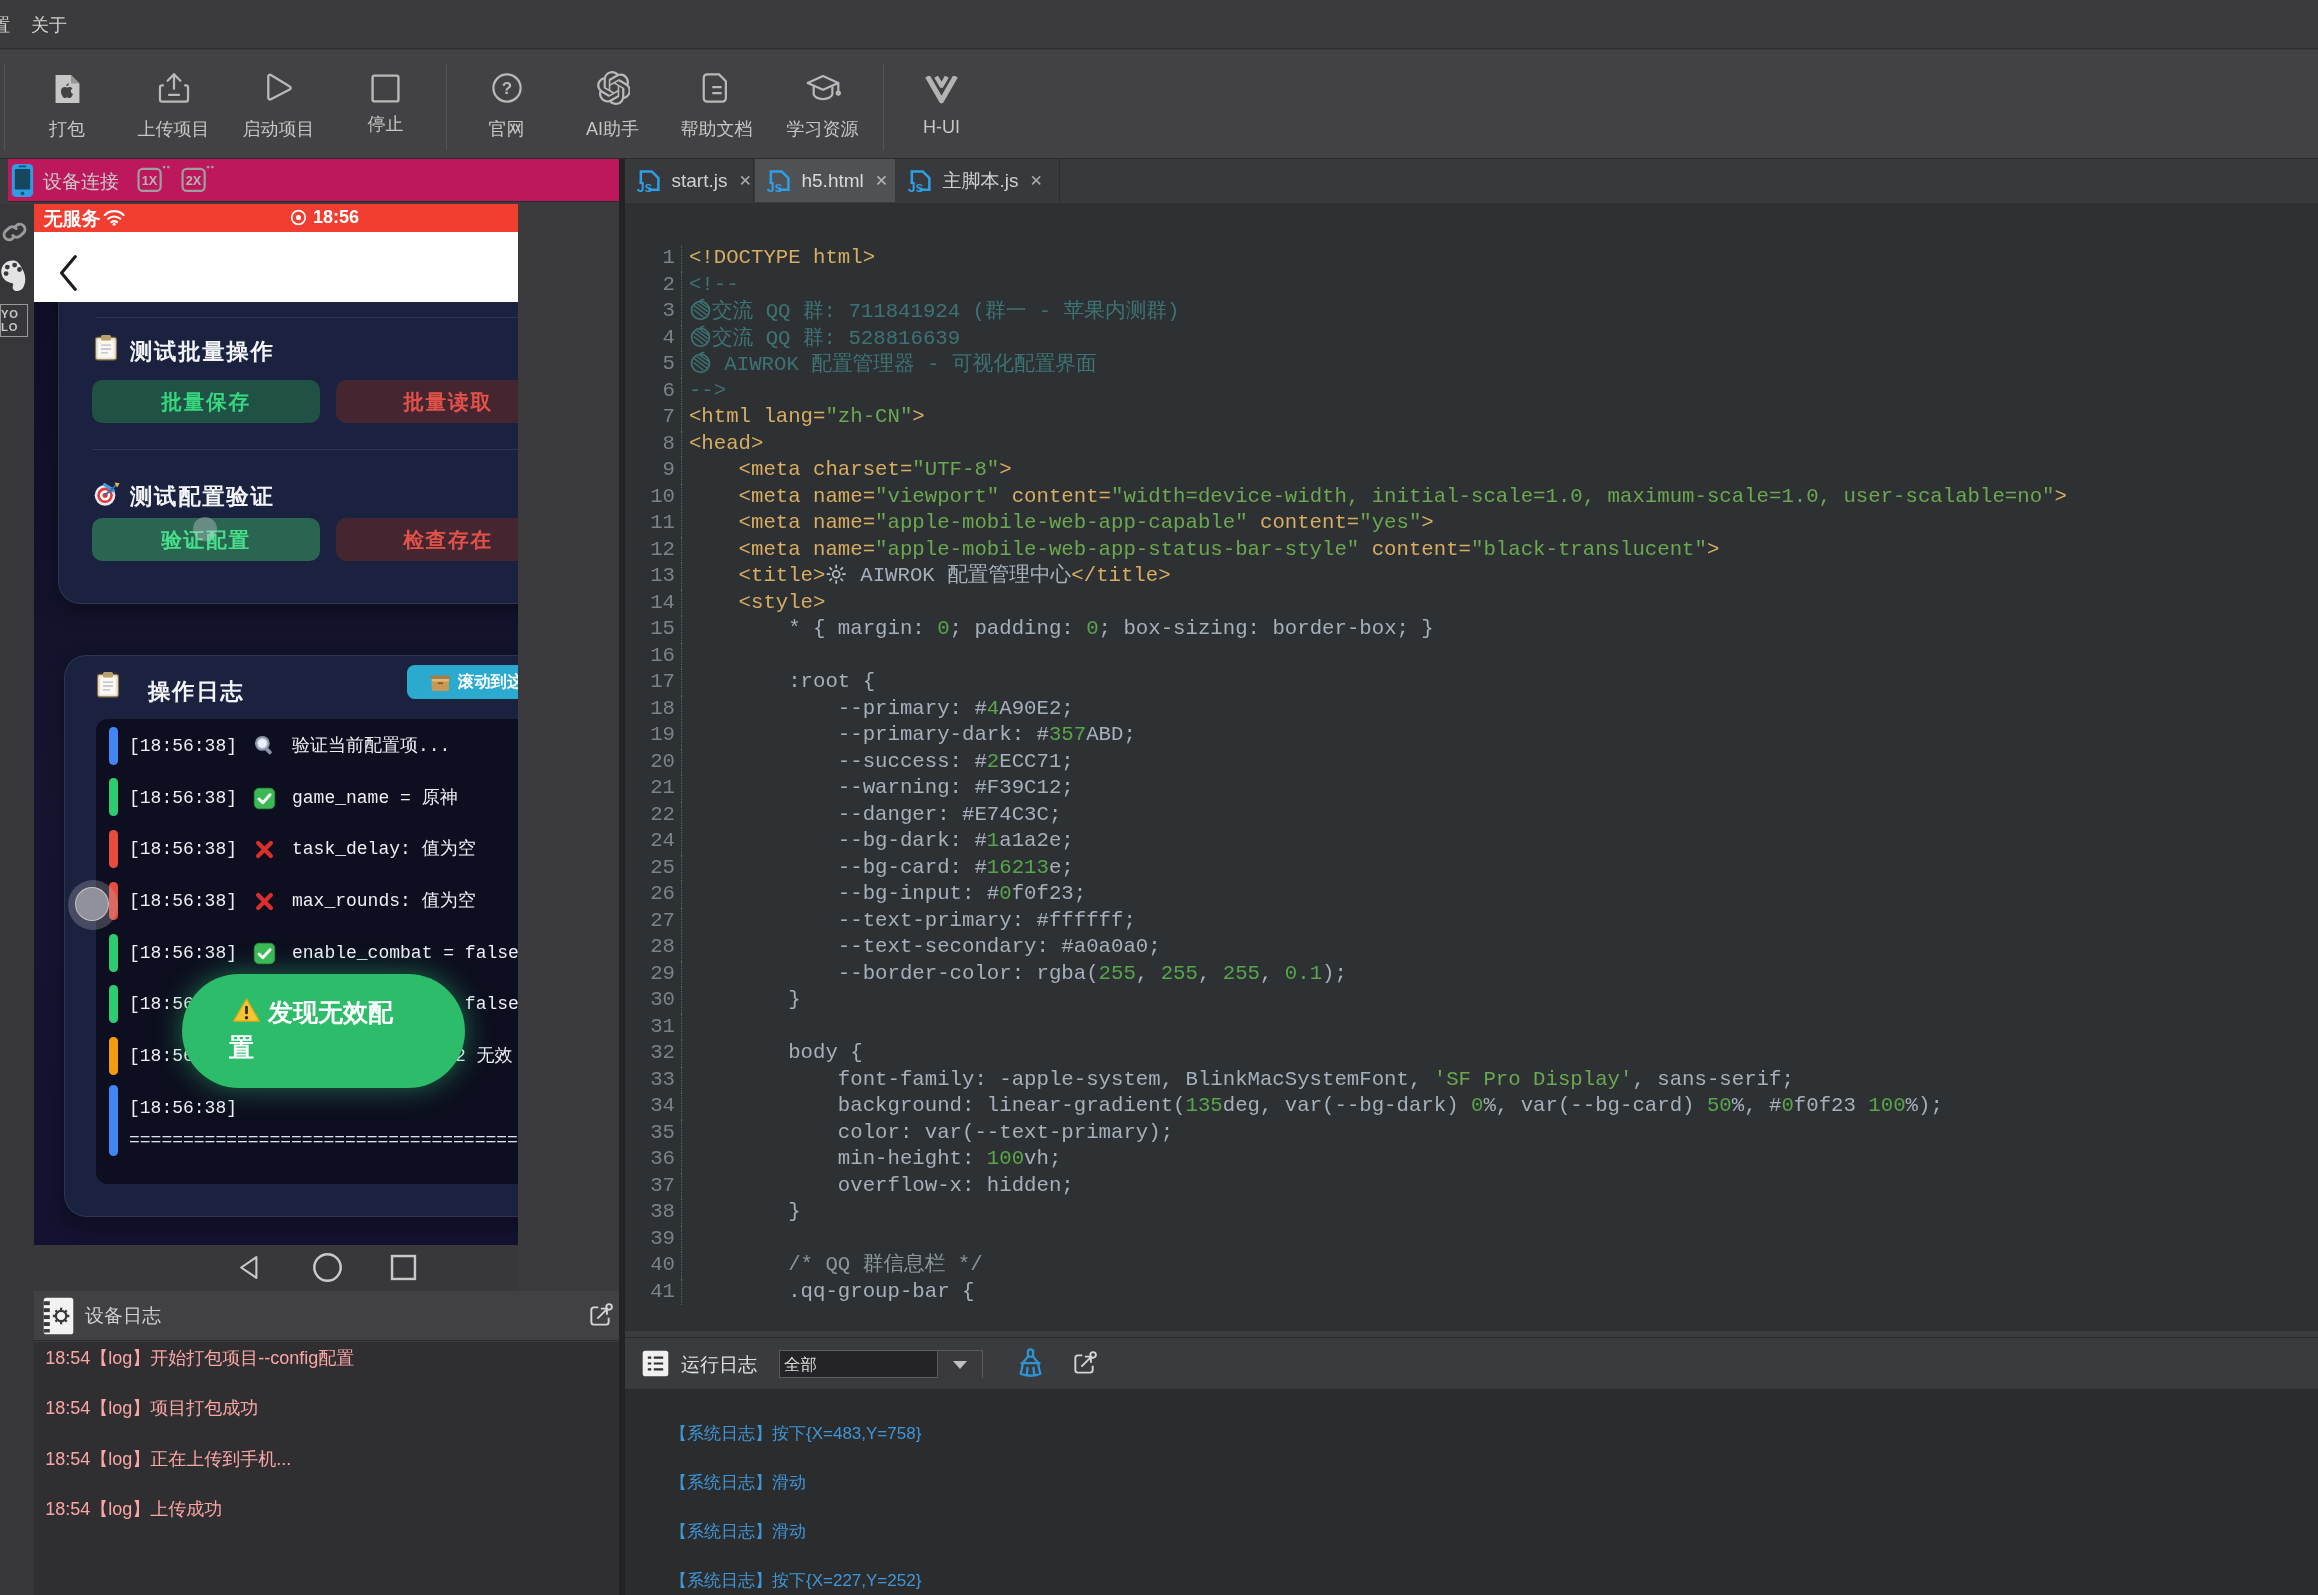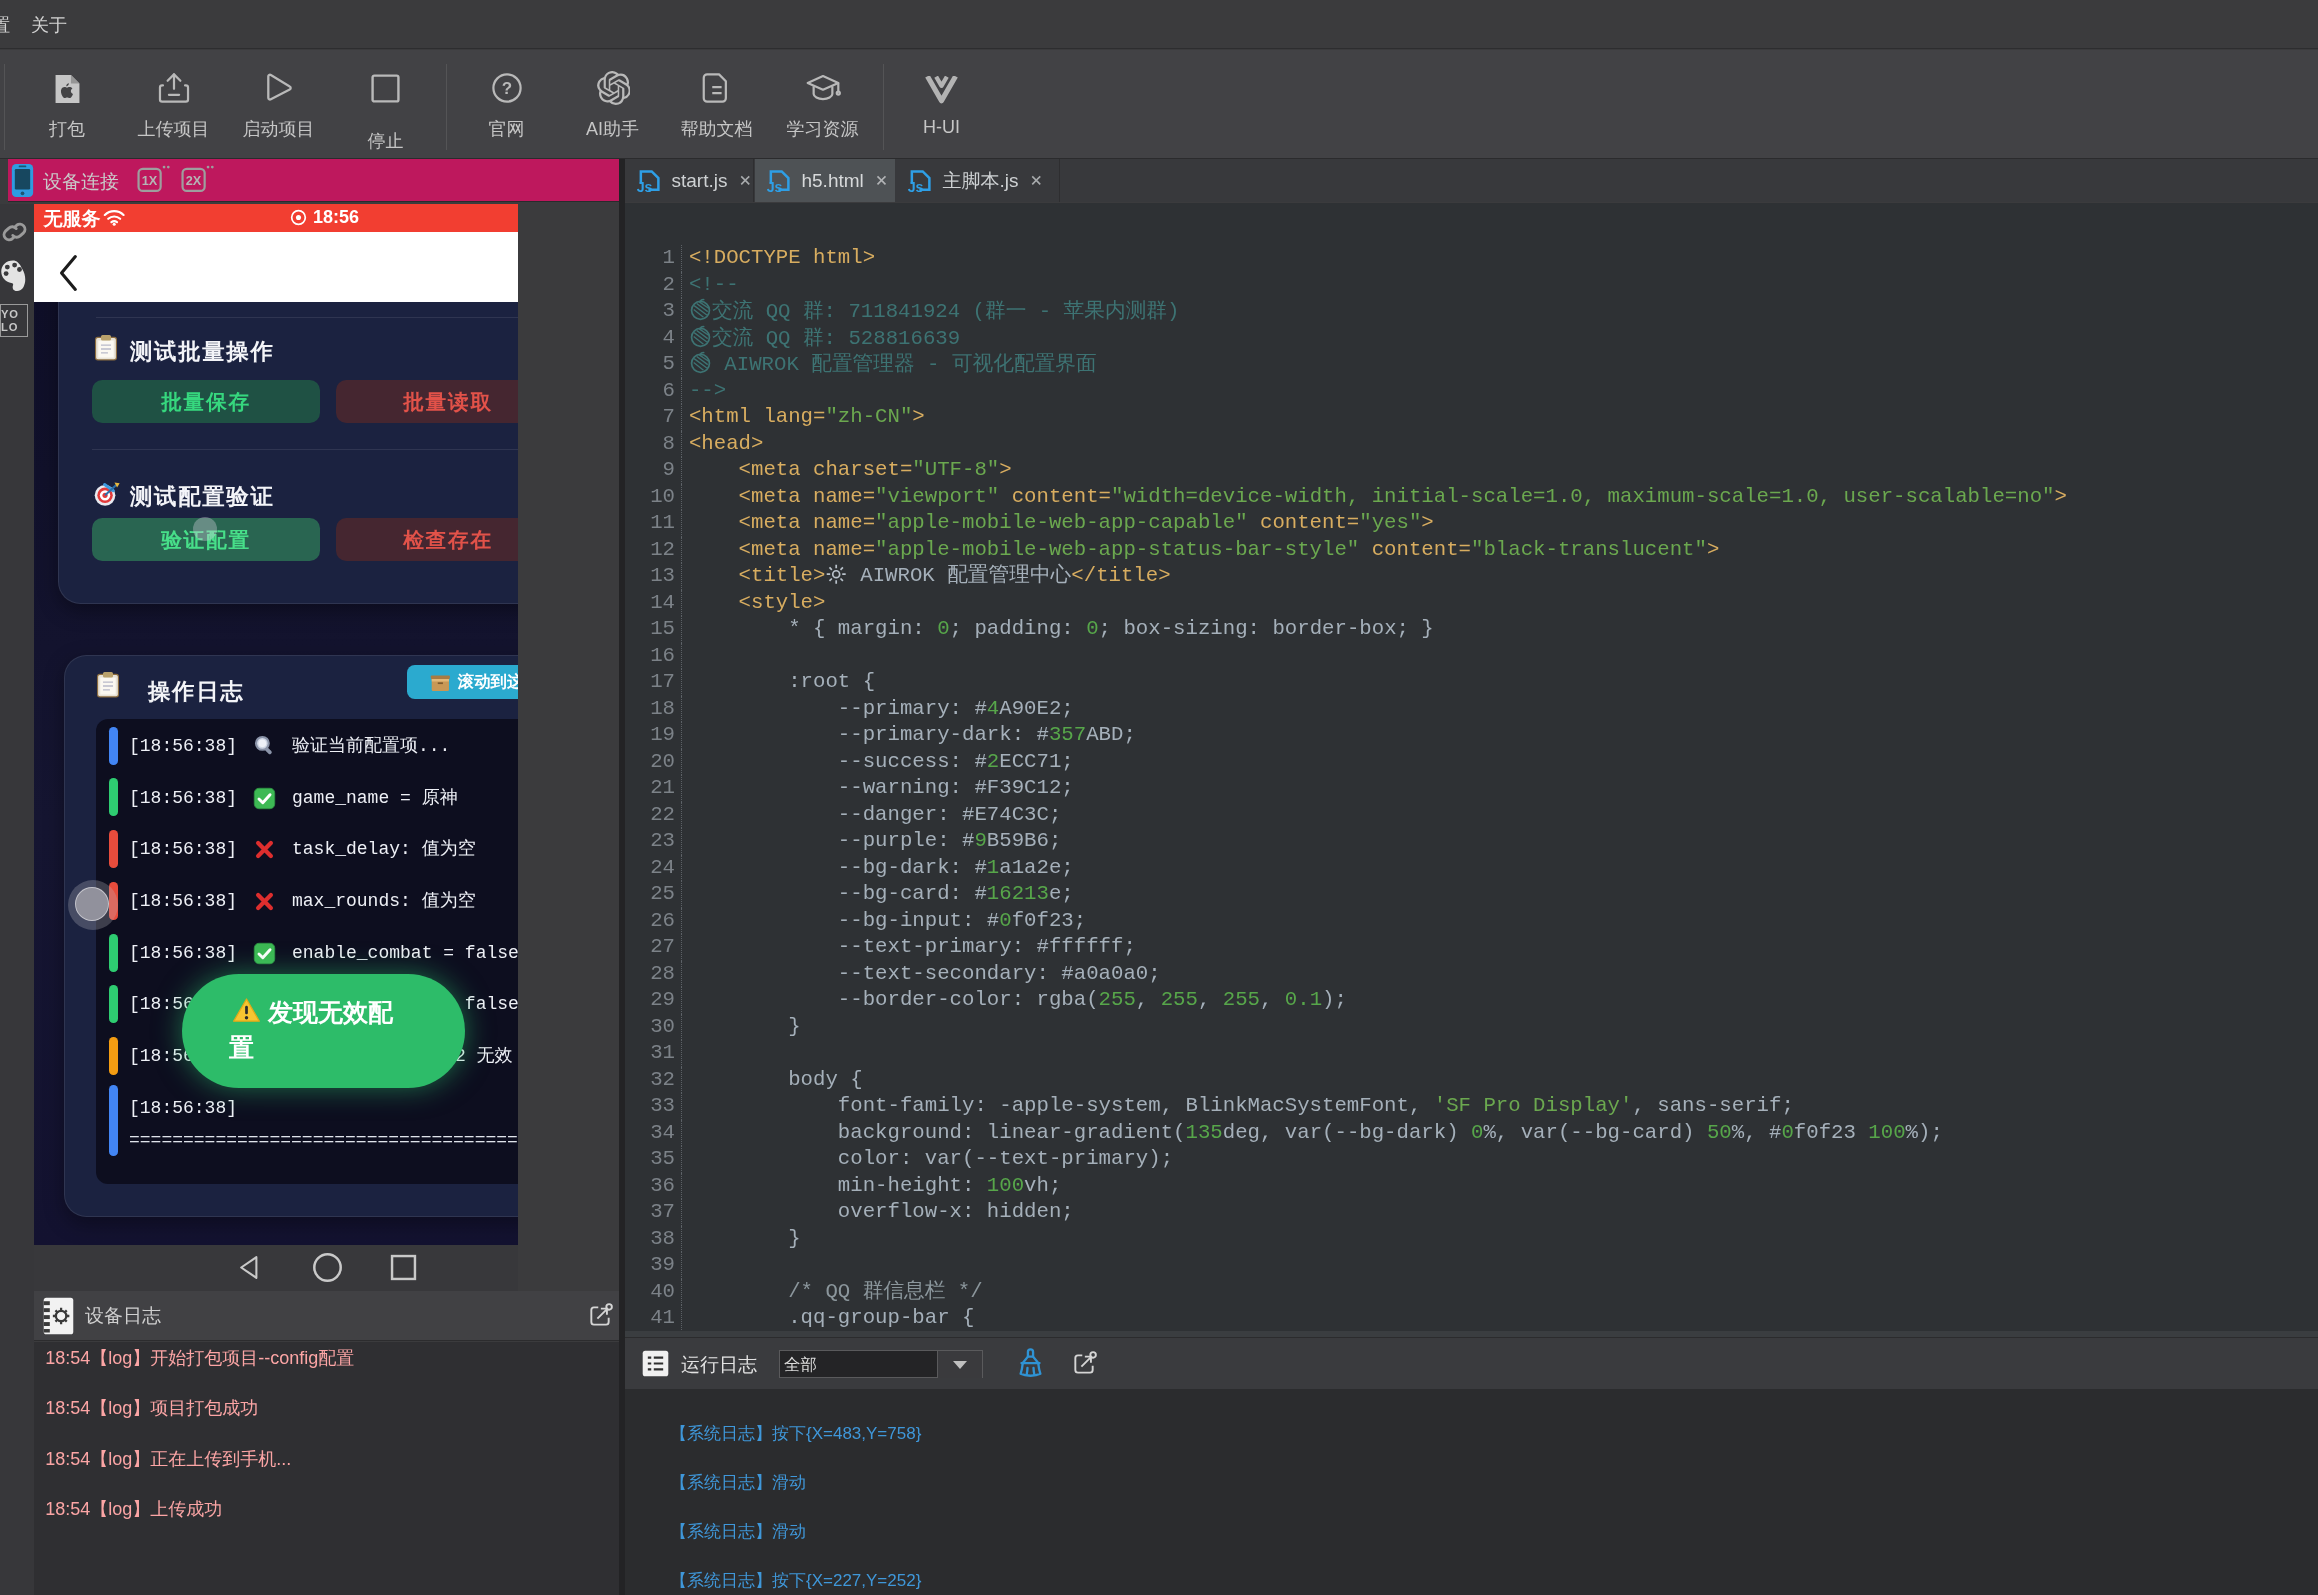--- a/index.html
+++ b/index.html
@@ -86,21 +86,21 @@
             </svg></span>
         </div>
         <div style="margin-top:6.9px">启动项目</div>
       </div>
 <div class="titem" style="left:334px;top:0;width:103px">
         <div style="height:60px;display:flex;align-items:flex-end;justify-content:center;padding-bottom:0">
           <span style="margin-bottom:0px"><svg width="31" height="33" viewBox="0 0 36 38">
               <rect x="3" y="4" width="30" height="30" rx="2" fill="none" stroke="#b9b9b9" stroke-width="2.8"></rect>
             </svg></span>
         </div>
-        <div style="margin-top:19px">停止</div>
+        <div style="margin-top:2px">停止</div>
       </div>
 <div class="tsep" style="left:4.3px"></div>
 <div class="tsep" style="left:446px"></div>
 <div class="titem" style="left:455px;top:0;width:103px">
         <div style="height:60px;display:flex;align-items:flex-end;justify-content:center;padding-bottom:0">
           <span style="margin-bottom:0px"><svg width="34" height="34" viewBox="0 0 40 40" style="font-size:21px">
               <circle cx="20" cy="20" r="16" fill="none" stroke="#b9b9b9" stroke-width="2.6"></circle>
               <text x="20" y="27" text-anchor="middle" font-family="Liberation Sans" font-size="20" font-weight="bold" fill="#b9b9b9">?</text>
             </svg></span>
         </div>
@@ -430,21 +430,20 @@
             </svg><span class="p"> AIWROK 配置管理中心</span><span class="t">&lt;/title&gt;</span></div></div>
 <div class="ln"><div class="num">14</div><div class="ct"><span class="t">    &lt;style&gt;</span></div></div>
 <div class="ln"><div class="num">15</div><div class="ct"><span class="p">        * { margin: </span><span class="n">0</span><span class="p">; padding: </span><span class="n">0</span><span class="p">; box-sizing: border-box; }</span></div></div>
 <div class="ln"><div class="num">16</div><div class="ct"></div></div>
 <div class="ln"><div class="num">17</div><div class="ct"><span class="p">        :root {</span></div></div>
 <div class="ln"><div class="num">18</div><div class="ct"><span class="p">            --primary: </span><span class="p">#</span><span class="n">4</span><span class="p">A90E2</span><span class="p">;</span></div></div>
 <div class="ln"><div class="num">19</div><div class="ct"><span class="p">            --primary-dark: </span><span class="p">#</span><span class="n">357</span><span class="p">ABD</span><span class="p">;</span></div></div>
 <div class="ln"><div class="num">20</div><div class="ct"><span class="p">            --success: </span><span class="p">#</span><span class="n">2</span><span class="p">ECC71</span><span class="p">;</span></div></div>
 <div class="ln"><div class="num">21</div><div class="ct"><span class="p">            --warning: </span><span class="p">#</span><span class="p">F39C12</span><span class="p">;</span></div></div>
 <div class="ln"><div class="num">22</div><div class="ct"><span class="p">            --danger: </span><span class="p">#</span><span class="p">E74C3C</span><span class="p">;</span></div></div>
-<div class="ln"><div class="num">23</div><div class="ct"><span class="p">            --purple: </span><span class="p">#</span><span class="n">9</span><span class="p">B59B6</span><span class="p">;</span></div></div>
 <div class="ln"><div class="num">24</div><div class="ct"><span class="p">            --bg-dark: </span><span class="p">#</span><span class="n">1</span><span class="p">a1a2e</span><span class="p">;</span></div></div>
 <div class="ln"><div class="num">25</div><div class="ct"><span class="p">            --bg-card: </span><span class="p">#</span><span class="n">16213</span><span class="p">e</span><span class="p">;</span></div></div>
 <div class="ln"><div class="num">26</div><div class="ct"><span class="p">            --bg-input: </span><span class="p">#</span><span class="n">0</span><span class="p">f0f23</span><span class="p">;</span></div></div>
 <div class="ln"><div class="num">27</div><div class="ct"><span class="p">            --text-primary: </span><span class="p">#</span><span class="p">ffffff</span><span class="p">;</span></div></div>
 <div class="ln"><div class="num">28</div><div class="ct"><span class="p">            --text-secondary: </span><span class="p">#</span><span class="p">a0a0a0</span><span class="p">;</span></div></div>
 <div class="ln"><div class="num">29</div><div class="ct"><span class="p">            --border-color: rgba(</span><span class="n">255</span><span class="p">, </span><span class="n">255</span><span class="p">, </span><span class="n">255</span><span class="p">, </span><span class="n">0.1</span><span class="p">);</span></div></div>
 <div class="ln"><div class="num">30</div><div class="ct"><span class="p">        }</span></div></div>
 <div class="ln"><div class="num">31</div><div class="ct"></div></div>
 <div class="ln"><div class="num">32</div><div class="ct"><span class="p">        body {</span></div></div>
 <div class="ln"><div class="num">33</div><div class="ct"><span class="p">            font-family: -apple-system, BlinkMacSystemFont, </span><span class="s">'SF Pro Display'</span><span class="p">, sans-serif;</span></div></div>

